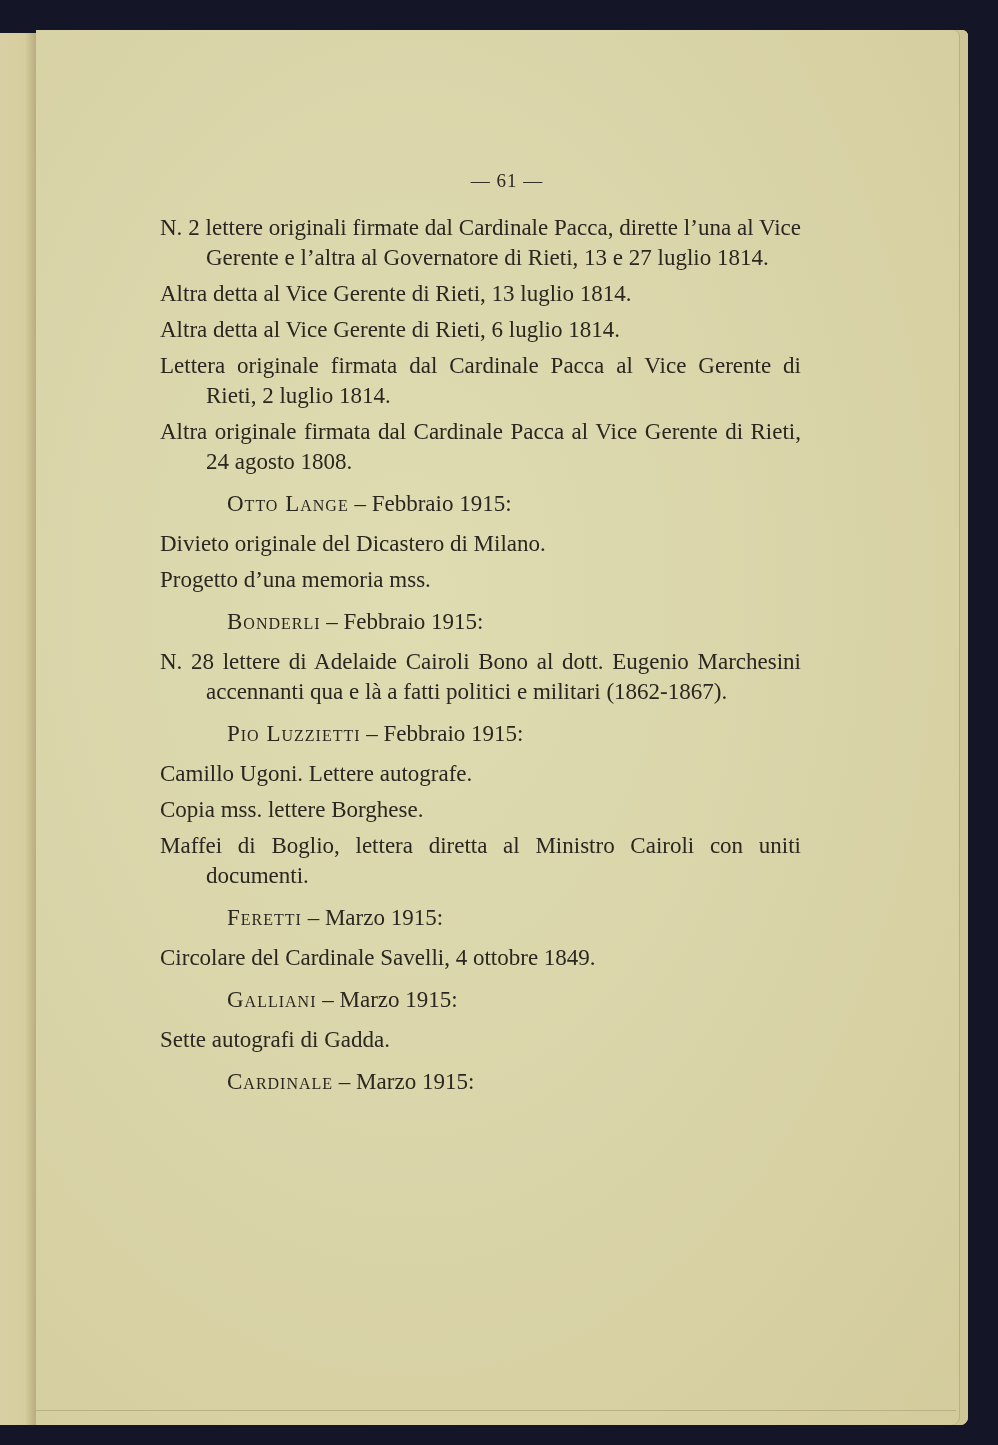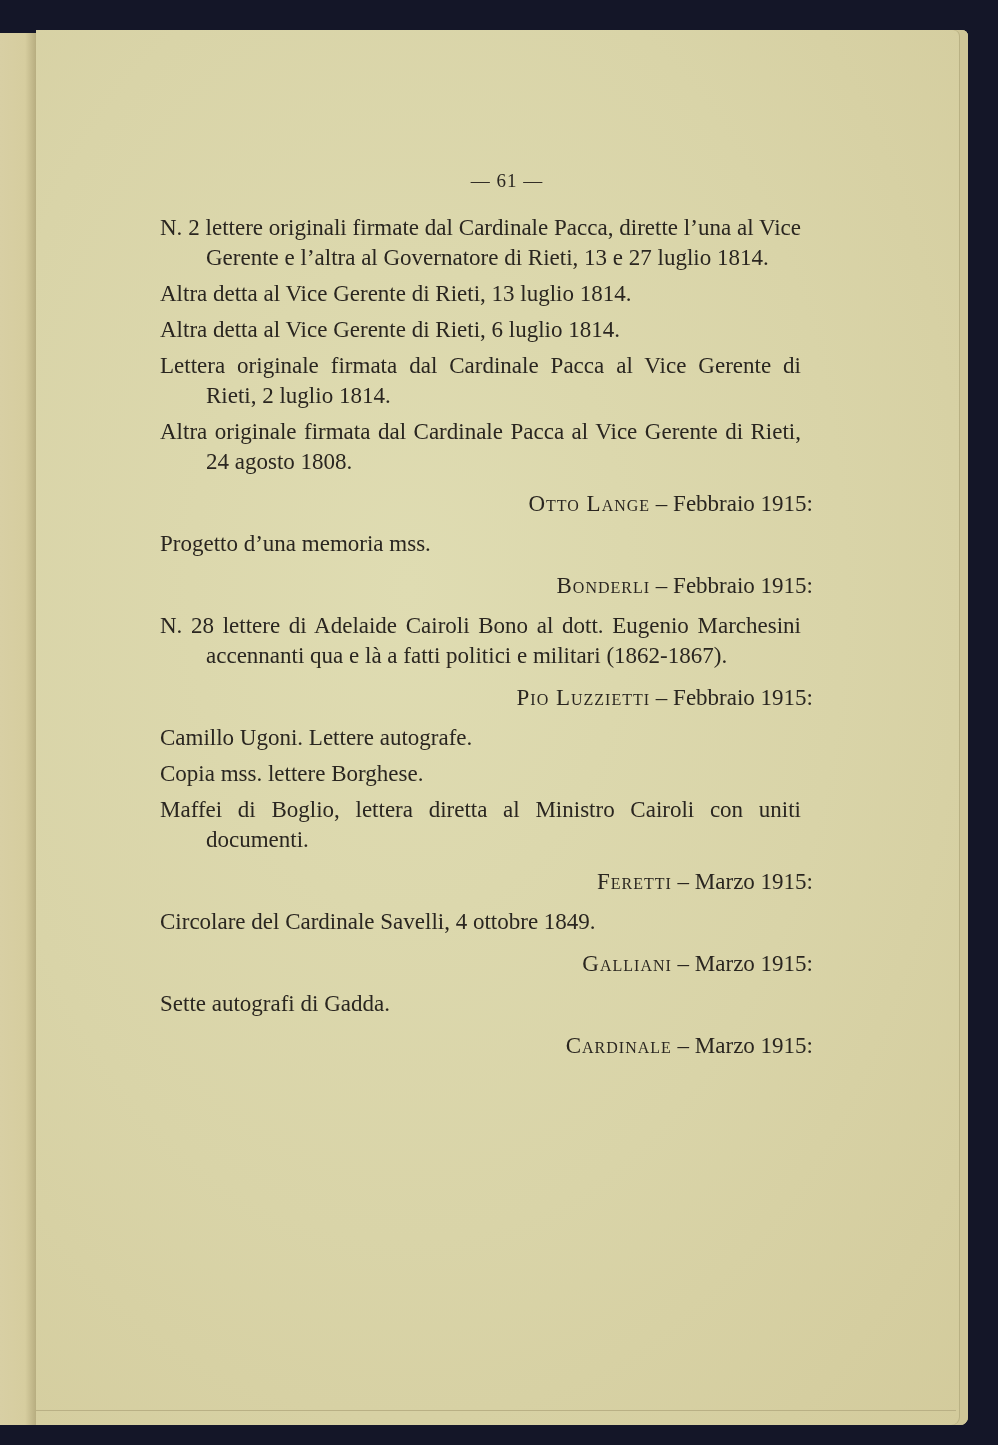--- a/index.html
+++ b/index.html
@@ -32,21 +32,21 @@
   .content {
     position: absolute; left: 124px; top: 183px; width: 653px;
     font-size: 23px; line-height: 30px;
   }
   .entry {
     text-align: justify; text-align-last: left;
     padding-left: 46px; text-indent: -46px;
     margin: 0 12px 6px 0;
   }
   .donor {
-    margin: 12px 0 10px 67px; font-size: 23px; line-height: 30px; text-align: right;
+    margin: 12px 0 10px 67px; font-size: 23px; line-height: 30px;
   }
   .donor .name { font-variant: small-caps; letter-spacing: 1px; }
 </style>
 </head>
 <body>
 
 <div class="prev-page"></div>
 
 <div class="page">
   <div class="page-number">— 61 —</div>
@@ -56,20 +56,21 @@
     <div>
       <p class="entry">N. 2 lettere originali firmate dal Cardinale Pacca, dirette l’una al Vice Gerente e l’altra al Governatore di Rieti, 13 e 27 luglio 1814.</p>
       <p class="entry">Altra detta al Vice Gerente di Rieti, 13 luglio 1814.</p>
       <p class="entry">Altra detta al Vice Gerente di Rieti, 6 luglio 1814.</p>
       <p class="entry">Lettera originale firmata dal Cardinale Pacca al Vice Gerente di Rieti, 2 luglio 1814.</p>
       <p class="entry">Altra originale firmata dal Cardinale Pacca al Vice Gerente di Rieti, 24 agosto 1808.</p>
     </div>
 
     <div>
       <div class="donor"><span class="name">Otto Lange</span><span> – Febbraio 1915:</span></div>
+      <p class="entry">Divieto originale del Dicastero di Milano.</p>
       <p class="entry">Progetto d’una memoria mss.</p>
     </div>
 
     <div>
       <div class="donor"><span class="name">Bonderli</span><span> – Febbraio 1915:</span></div>
       <p class="entry">N. 28 lettere di Adelaide Cairoli Bono al dott. Eugenio Marchesini accennanti qua e là a fatti politici e militari (1862-1867).</p>
     </div>
 
     <div>
       <div class="donor"><span class="name">Pio Luzzietti</span><span> – Febbraio 1915:</span></div>

